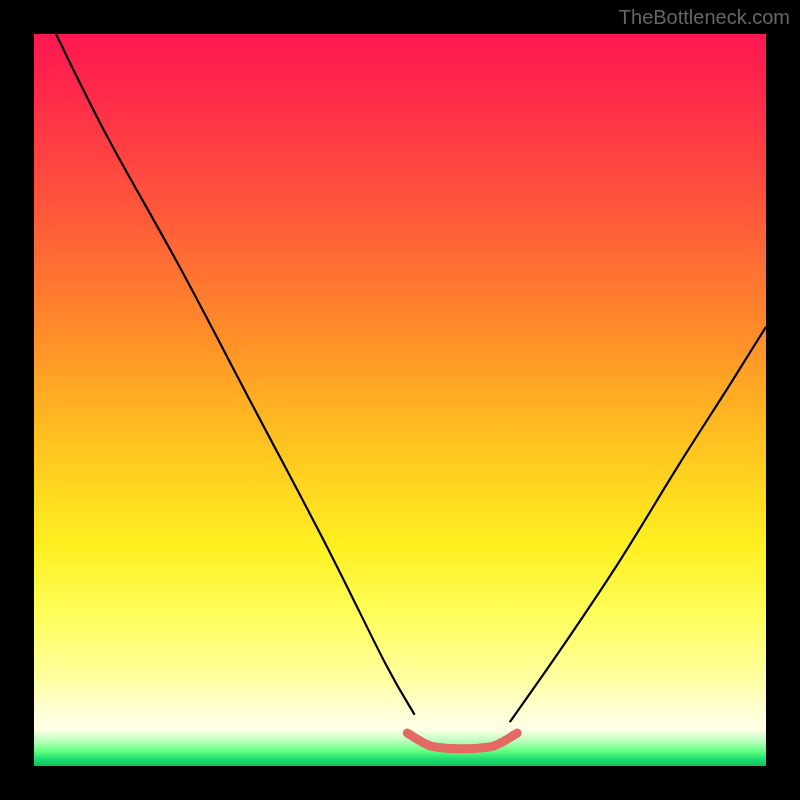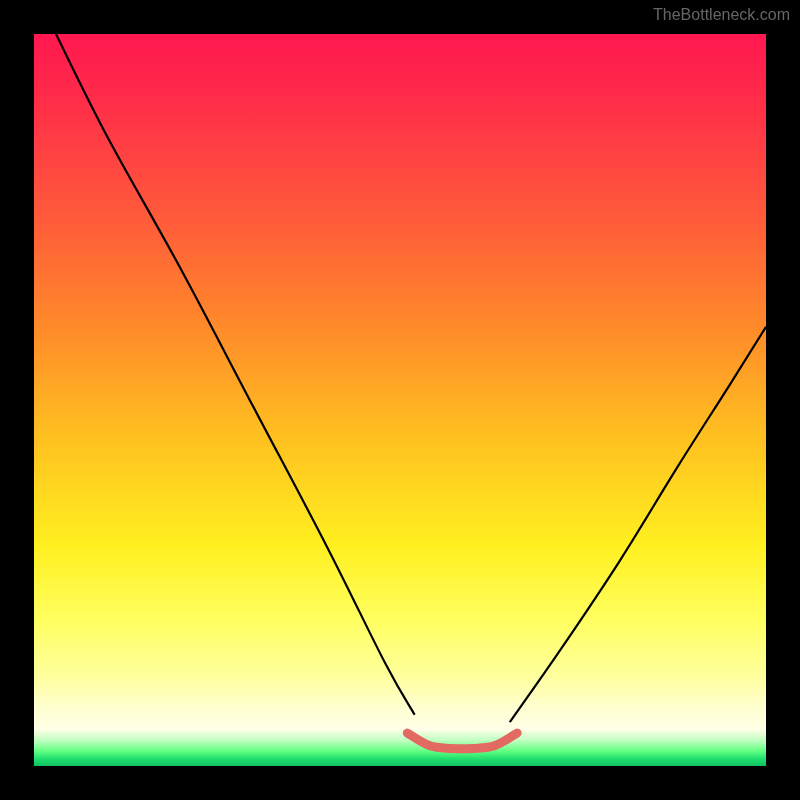--- a/index.html
+++ b/index.html
@@ -40,21 +40,21 @@
       #60ff80 98%,
       #20e070 99%,
       #10c060 100%
     );
   }
   .watermark {
     position: absolute;
     top: 6px;
     right: 10px;
     color: #666;
-    font-size: 16px;
+    font-size: 20px;
     font-weight: normal;
   }
   svg.curves {
     position: absolute;
     left: 0;
     top: 0;
     width: 100%;
     height: 100%;
   }
 </style>

